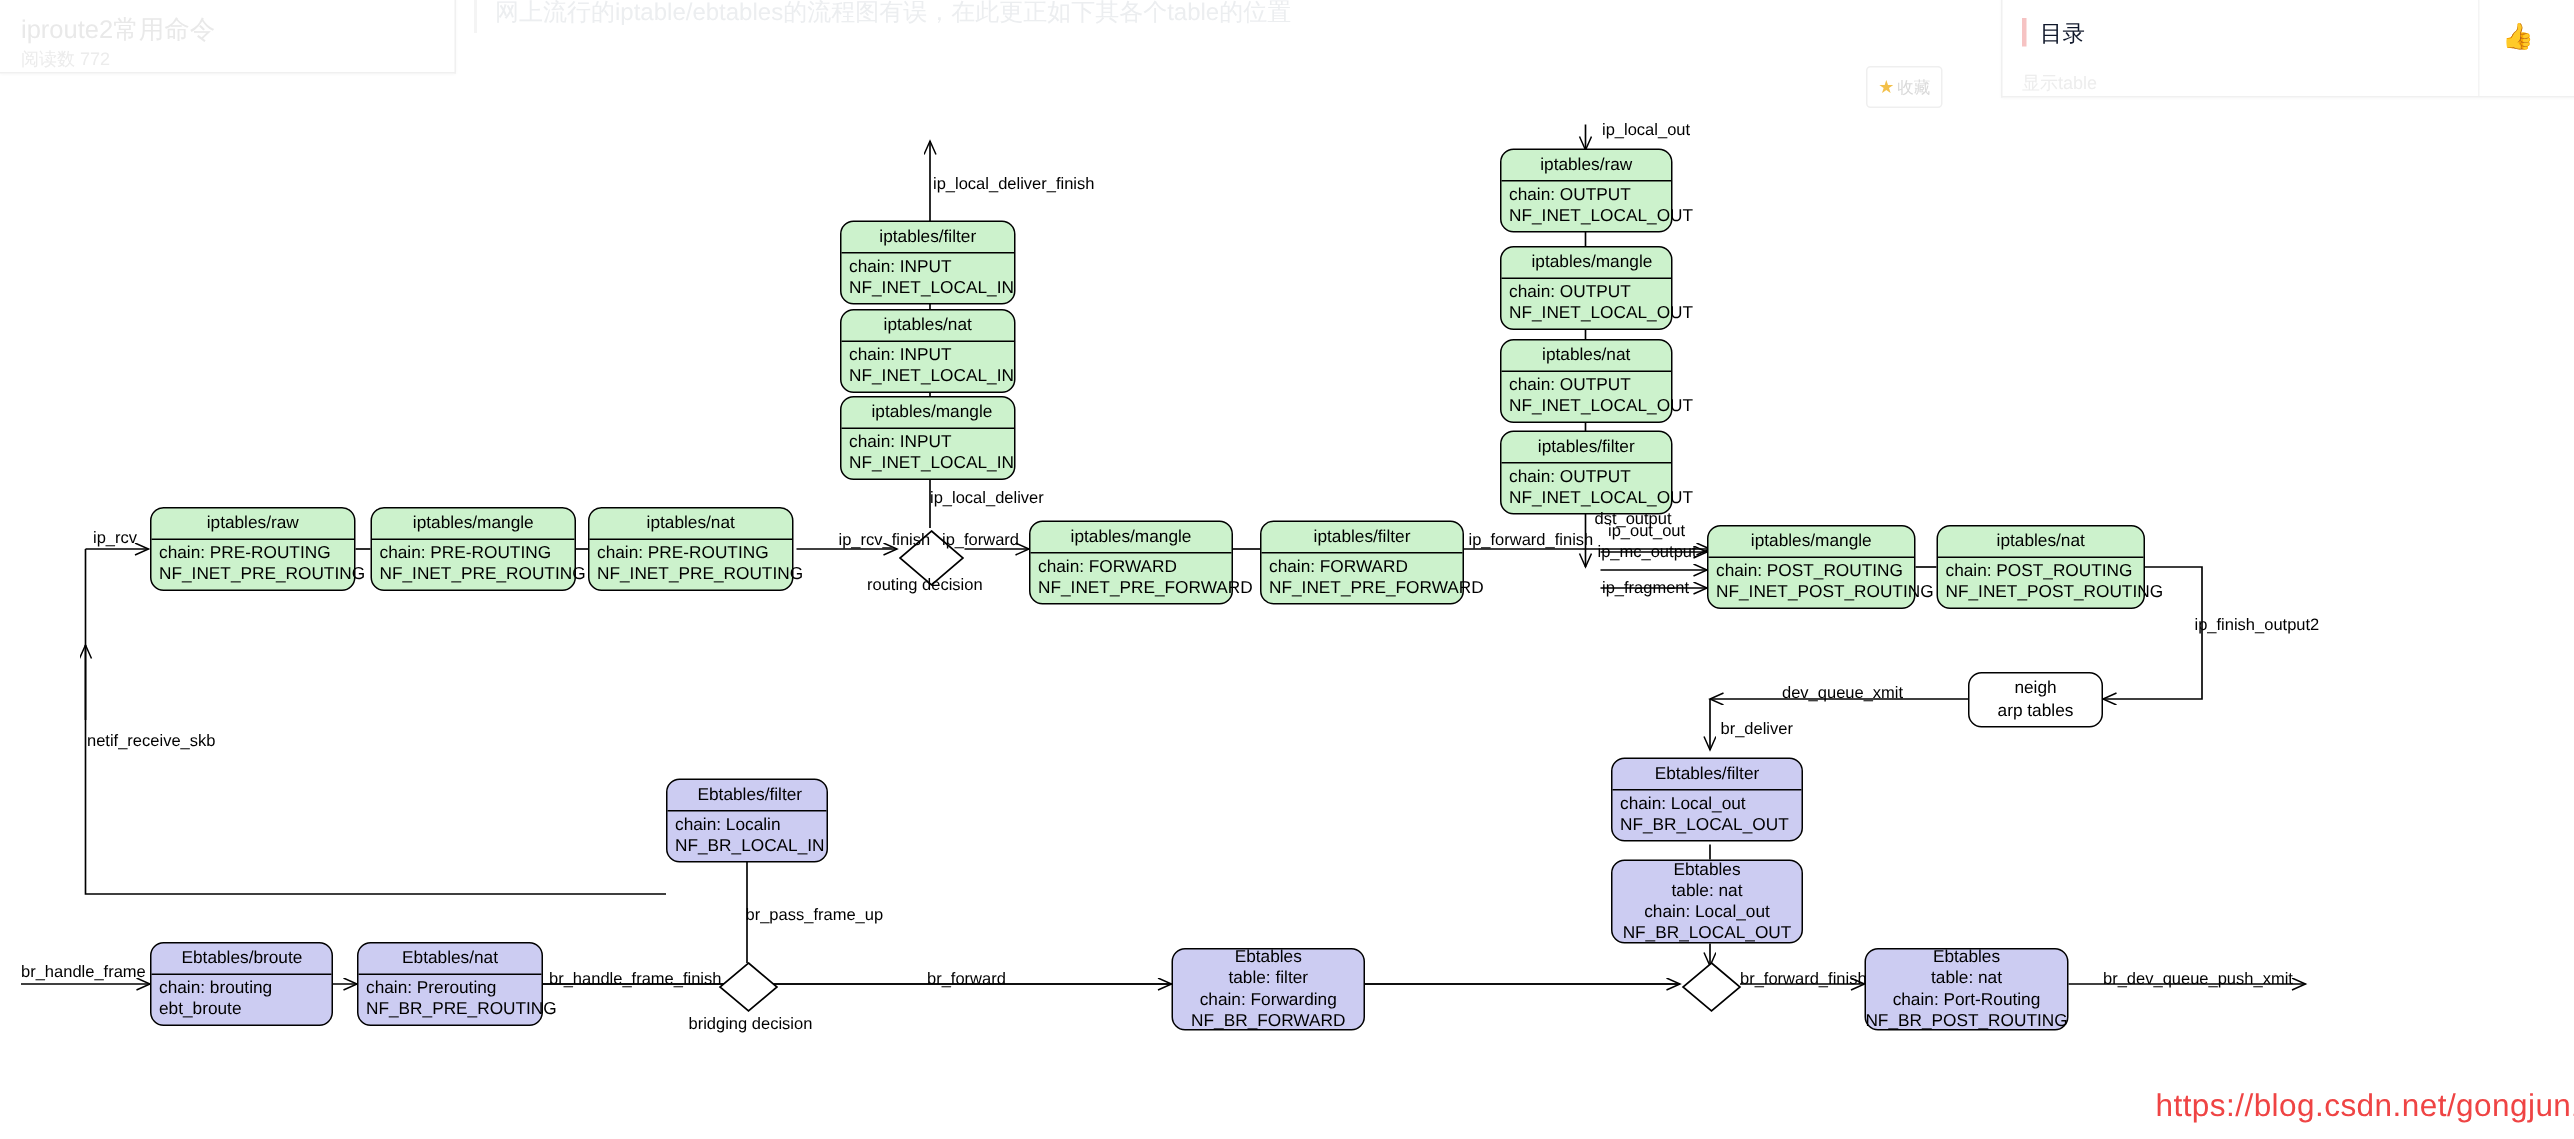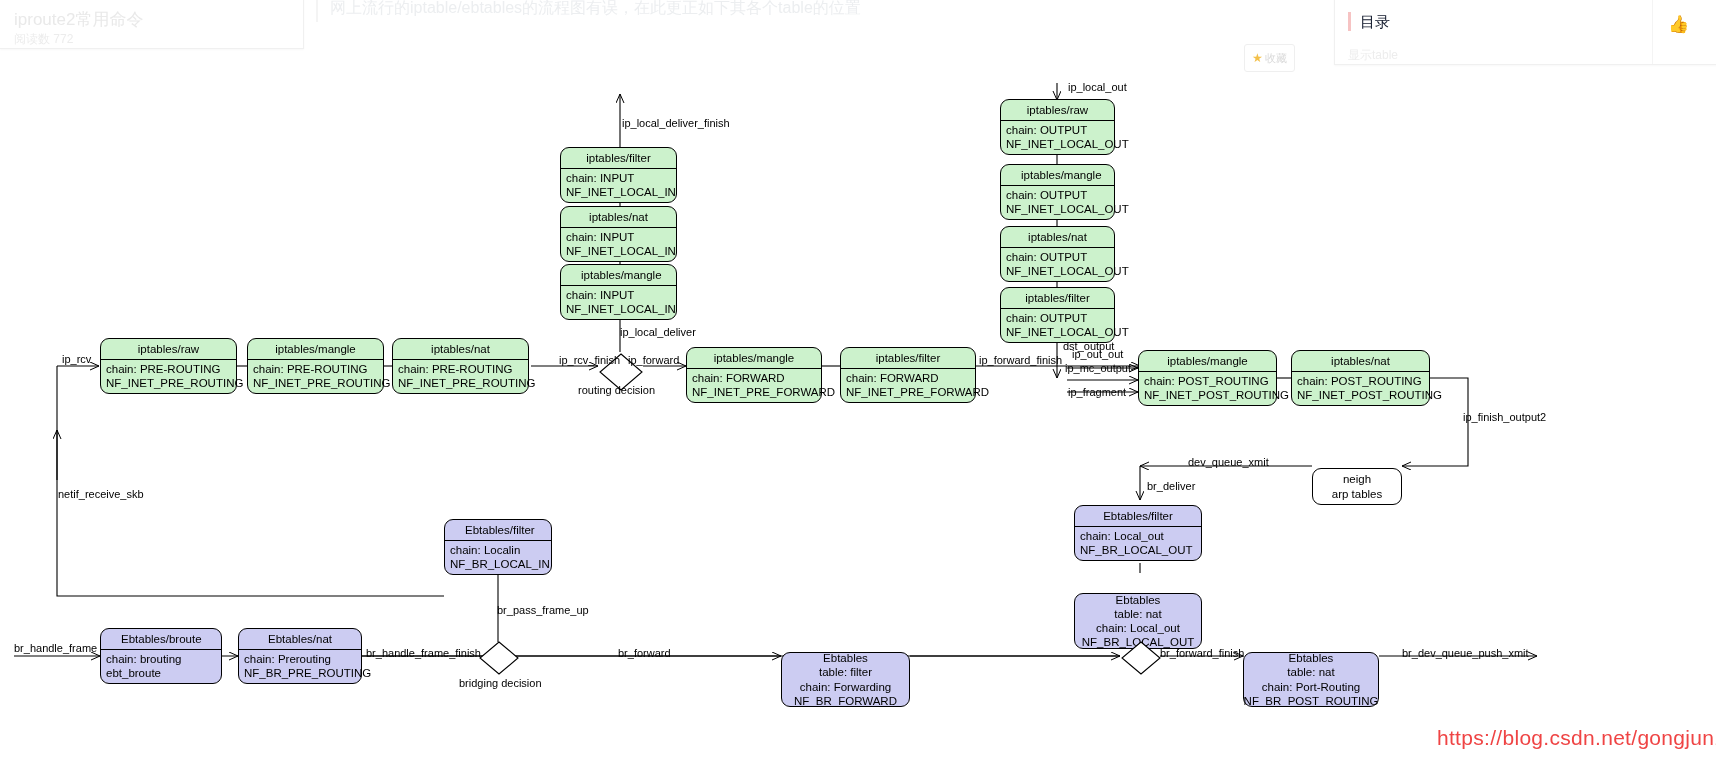--- a/index.html
+++ b/index.html
@@ -50,21 +50,21 @@
     font-size:11.5px;color:#000;line-height:1.22;
     background:#ccf2cc;
   }
   .node.purple{background:#ccccf2;}
   .node .hdr{
     text-align:center;padding:3px 20px 3px;
     border-bottom:1px solid #000;white-space:nowrap;
   }
   .node .body{padding:2px 5px 3px 5px;white-space:nowrap;}
   .node .body div{white-space:nowrap;}
-  .node.plain{display:flex;flex-direction:column;align-items:center;justify-content:center;margin-top:20px;}
+  .node.plain{display:flex;flex-direction:column;align-items:center;justify-content:center;}
   .node.plain div{white-space:nowrap;text-align:center;}
 
   .edge-label{
     position:absolute;font-size:11px;color:#000;white-space:nowrap;
     line-height:1;
   }
   .diamond{position:absolute;}
 
   #watermark{
     position:absolute;left:1437px;top:726px;font-size:21px;

